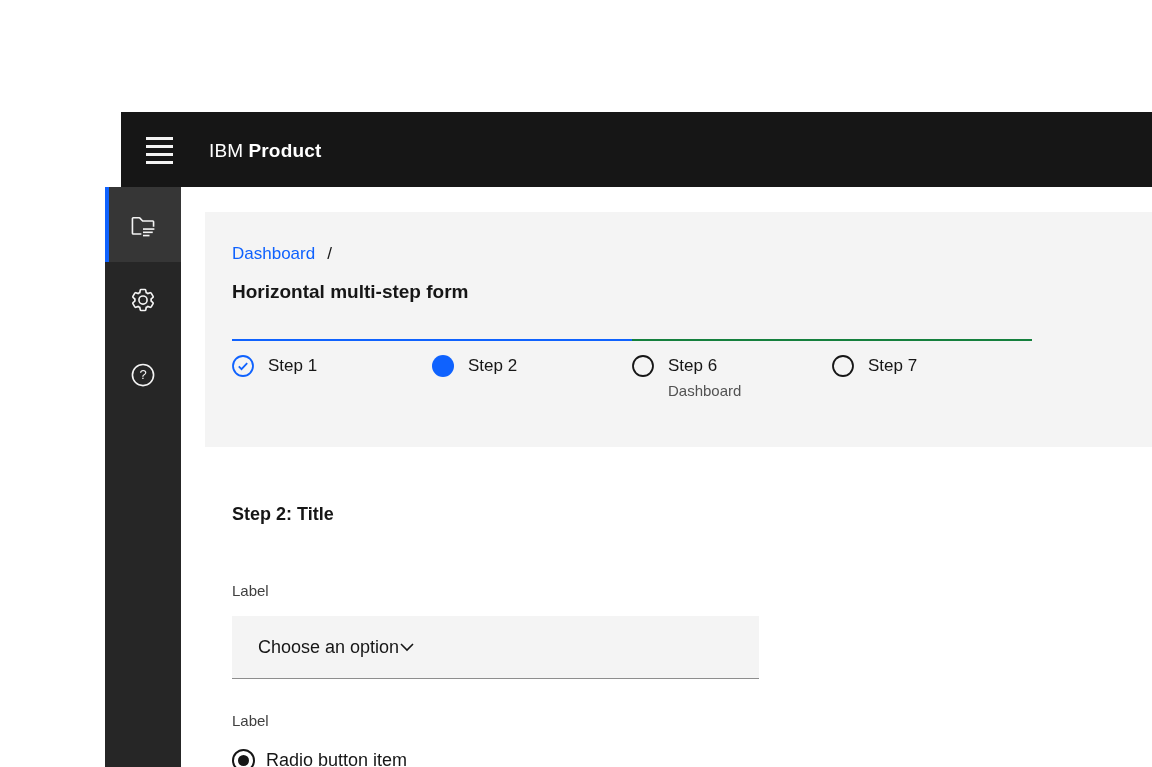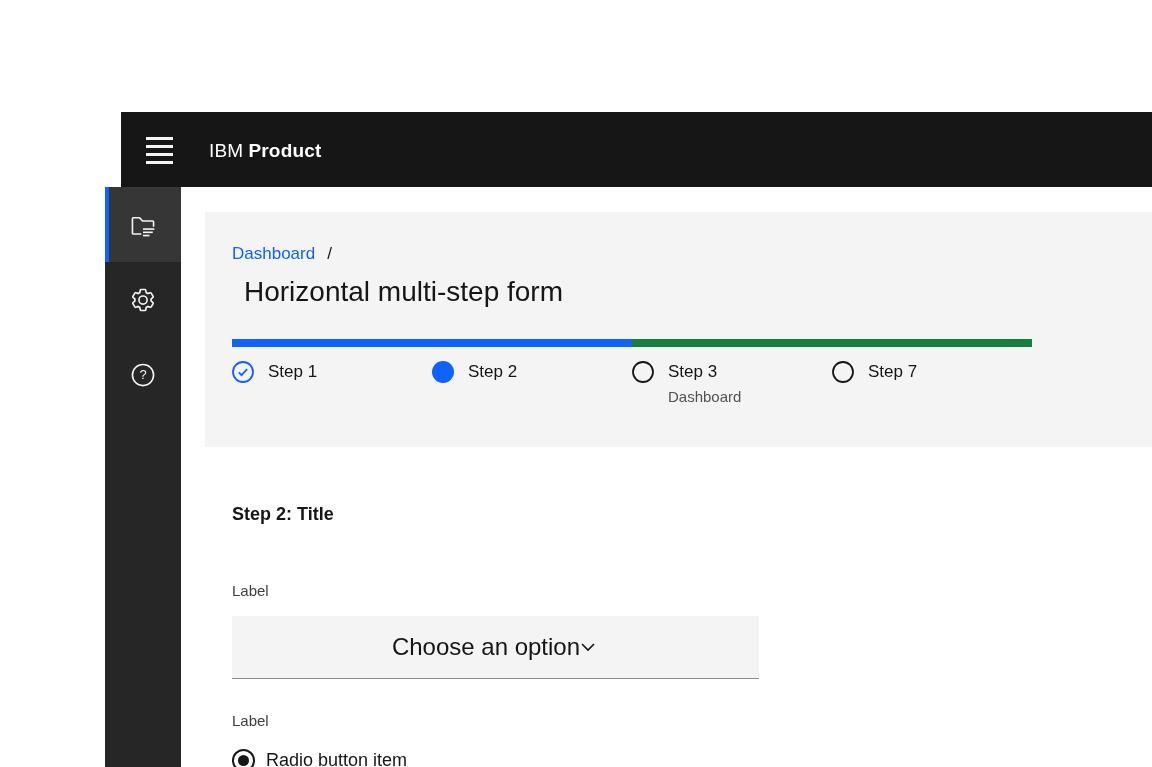--- a/index.html
+++ b/index.html
@@ -39,42 +39,42 @@
   
   .main { position:absolute; left:76px; top:75px; right:0; bottom:0; background:#ffffff; }
 
   .hero {
     margin:25px 0 0 24px; height:235px; background:#f4f4f4;
     padding:31px 0 0 27px;
   }
   .breadcrumb { font-size:17px; line-height:22px; display:flex; gap:12px; }
   .breadcrumb a { color:#0f62fe; text-decoration:none; cursor:pointer; }
   .breadcrumb .sep { color:#161616; }
-  .page-title { margin-top:9px; font-size:28px; line-height:36px; font-weight:400; color:#161616;margin-left:12px; }
+  .page-title { margin-top:9px; font-size:19px; line-height:36px; font-weight:700; color:#161616; }
 
   
   .progress { margin-top:29px; display:flex; }
-  .p-step { width:200px; border-top:8px solid #15803d; padding-top:14px; cursor:pointer; }
+  .p-step { width:200px; border-top:2px solid #15803d; padding-top:14px; cursor:pointer; }
   .p-step.complete, .p-step.current { border-top-color:#0f62fe; }
   .p-step-inner { display:flex; align-items:flex-start; gap:14px; }
   .p-icon { width:22px; height:22px; flex:0 0 22px; }
   .p-label { font-size:17px; line-height:22px; color:#161616; }
   .p-secondary { font-size:15px; line-height:18px; color:#525252; margin-top:5px; }
 
   
   .form { margin-left:51px; }
   .section-title { margin-top:54px; font-size:18px; line-height:26px; font-weight:700; color:#161616; }
   .field-label { font-size:15px; line-height:16px; color:#404040; }
   .field-label.first { margin-top:56px; }
   .field-label.second { margin-top:34px; }
   .dropdown {
     margin-top:17px; width:527px; height:63px; background:#f4f4f4;
     border:none; border-bottom:1px solid #8d8d8d;
-    display:flex; align-items:center; justify-content:center;
-    padding:0 29px 0 26px; font-size:24px; color:#161616; cursor:pointer;
+    display:flex; align-items:center; justify-content:flex-start;
+    padding:0 29px 0 26px; font-size:18px; color:#161616; cursor:pointer;
   }
   .radio-row { margin-top:20px; display:flex; align-items:center; gap:11px; cursor:pointer; }
   .radio-circle {
     width:23px; height:23px; border:2px solid #161616; border-radius:50%;
     display:flex; align-items:center; justify-content:center; flex:0 0 23px;
   }
   .radio-dot { width:11px; height:11px; border-radius:50%; background:#161616; }
   .radio-label { font-size:18px; color:#161616; }
 </style>
 </head>
@@ -150,21 +150,21 @@
             </div>
           </div>
         </div>
 
         <div class="p-step">
           <div class="p-step-inner">
             <svg class="p-icon" viewBox="0 0 22 22">
               <circle cx="11" cy="11" r="10" fill="none" stroke="#161616" stroke-width="1.8"></circle>
             </svg>
             <div>
-              <div class="p-label">Step 3</div>
+              <div class="p-label">Step 6</div>
               <div class="p-secondary">Dashboard</div>
             </div>
           </div>
         </div>
 
         <div class="p-step">
           <div class="p-step-inner">
             <svg class="p-icon" viewBox="0 0 22 22">
               <circle cx="11" cy="11" r="10" fill="none" stroke="#161616" stroke-width="1.8"></circle>
             </svg>

